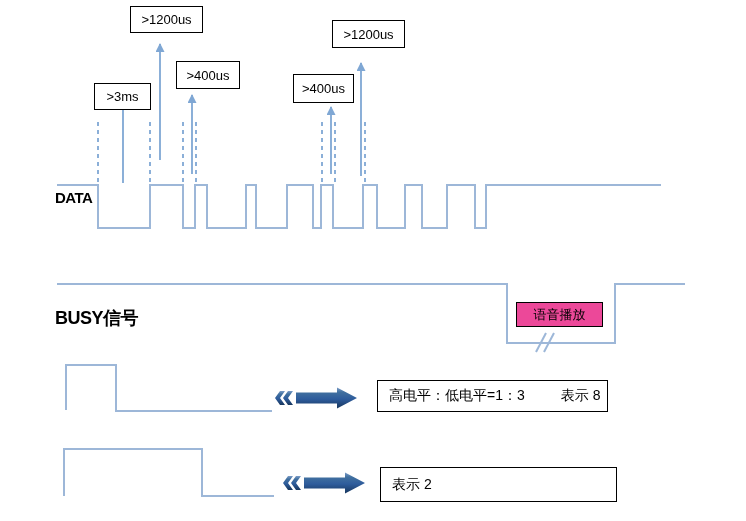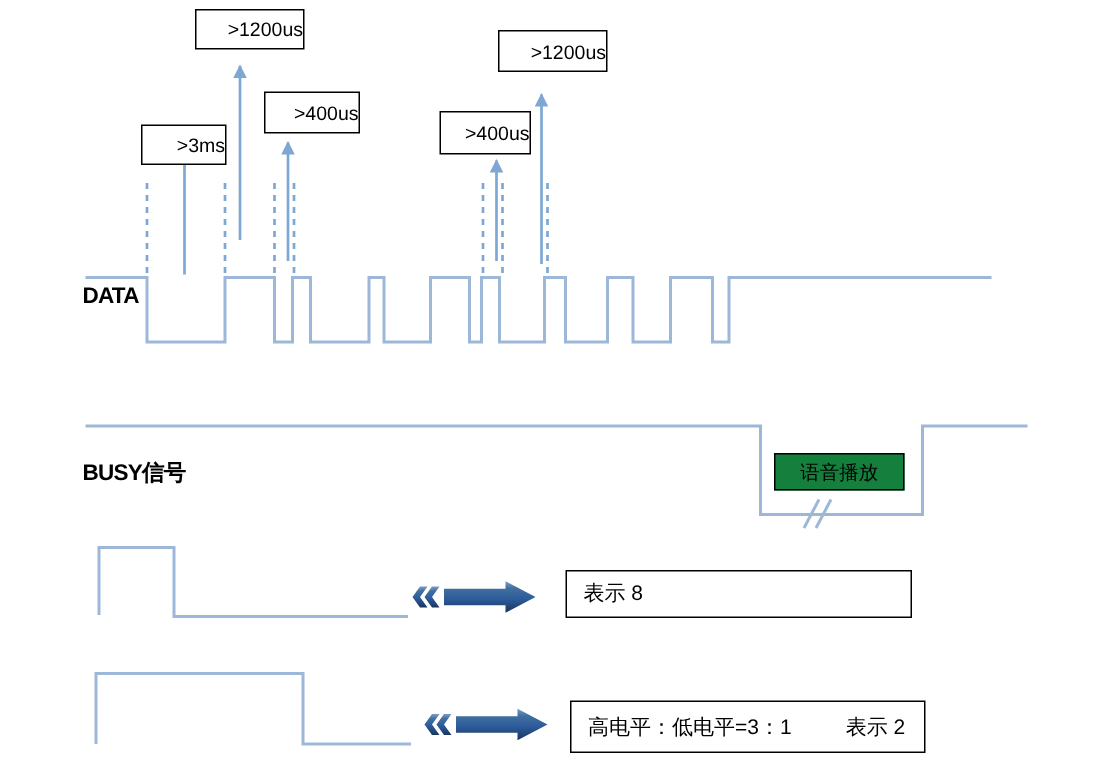--- a/index.html
+++ b/index.html
@@ -5,29 +5,29 @@
   html,body{margin:0;padding:0;background:#fff;}
   body{font-family:"Liberation Sans","DejaVu Sans",sans-serif;color:#000;}
   .stage{position:relative;width:746px;height:521px;background:#fff;overflow:hidden;}
   .stage svg{position:absolute;left:0;top:0;}
   polyline{fill:none;}
   .sig{stroke:#9DB7D8;stroke-width:2;}
   .brk{stroke:#9DB7D8;stroke-width:2;}
   .dash{stroke:#7FA7D4;stroke-width:1.8;stroke-dasharray:4 4;}
   .marr{stroke:#7FA7D4;stroke-width:1.8;}
   .callout{position:absolute;box-sizing:border-box;border:1.5px solid #000;background:#fff;
-           display:flex;align-items:center;justify-content:flex-end;font-size:13px;}
-  .voicebox{position:absolute;box-sizing:border-box;border:1.5px solid #000;background:#15803d;
+           display:flex;align-items:center;justify-content:center;font-size:13px;}
+  .voicebox{position:absolute;box-sizing:border-box;border:1.5px solid #000;background:#ec4899;
            display:flex;align-items:center;justify-content:center;font-size:13px;}
   .legendbox{position:absolute;box-sizing:border-box;border:1.5px solid #000;background:#fff;
            display:flex;align-items:center;font-size:14px;padding-left:11px;gap:36px;}
   .siglabel{position:absolute;font-family:Liberation Sans, sans-serif;
            font-weight:700;letter-spacing:-0.5px;}
   .lbl-data{left:55px;top:189px;font-size:15px;}
-  .lbl-busy{left:55px;top:306px;font-size:15px;}
+  .lbl-busy{left:55px;top:306px;font-size:18px;}
 </style>
 </head>
 <body>
 
 <div class="stage">
 
   <svg width="746" height="521" viewBox="0 0 746 521">
     <defs>
       <marker id="ah" markerUnits="userSpaceOnUse" markerWidth="12" markerHeight="12" refX="8" refY="4.5" orient="auto">
         <path d="M0,0 L9,4.5 L0,9 Z" fill="#7FA7D4"></path>
@@ -87,20 +87,20 @@
   </div>
 
   <div class="voicebox" style="left:516px;top:302px;width:87px;height:25px;">
     <span>语音播放</span>
   </div>
 
   <div class="siglabel lbl-data">DATA</div>
   <div class="siglabel lbl-busy">BUSY信号</div>
 
   <div class="legendbox" style="left:377px;top:380px;width:231px;height:32px;">
+    <span>高电平：低电平=1：3</span>
     <span>表示 8</span>
   </div>
   <div class="legendbox" style="left:380px;top:467px;width:237px;height:35px;">
-    <span>高电平：低电平=3：1</span>
     <span>表示 2</span>
   </div>
 
 </div>
 
 </body></html>

